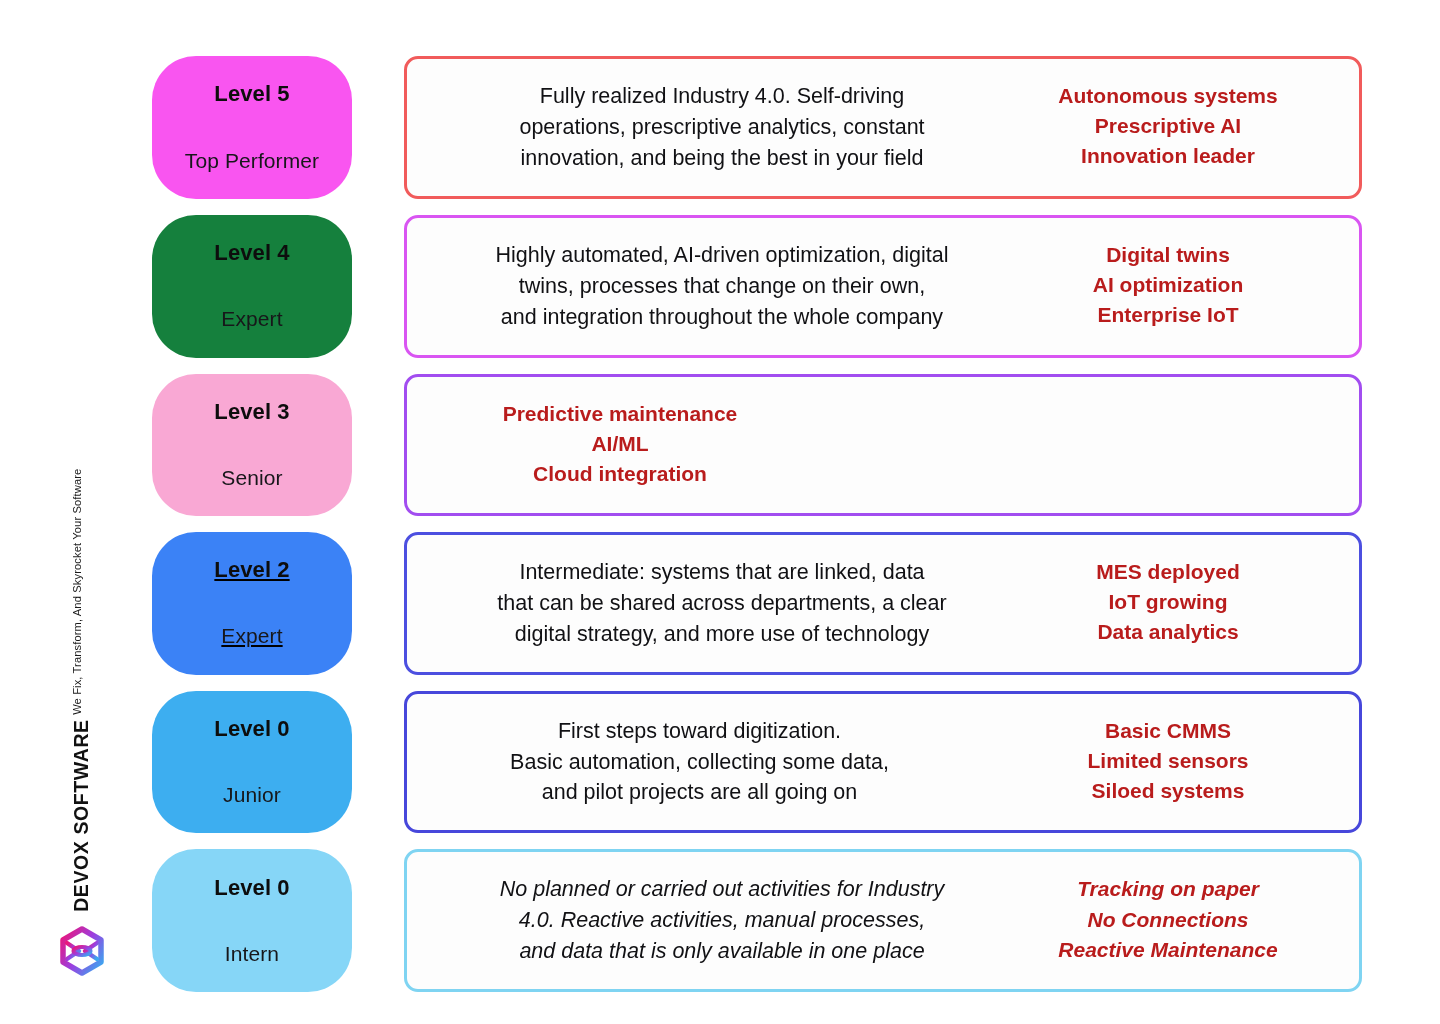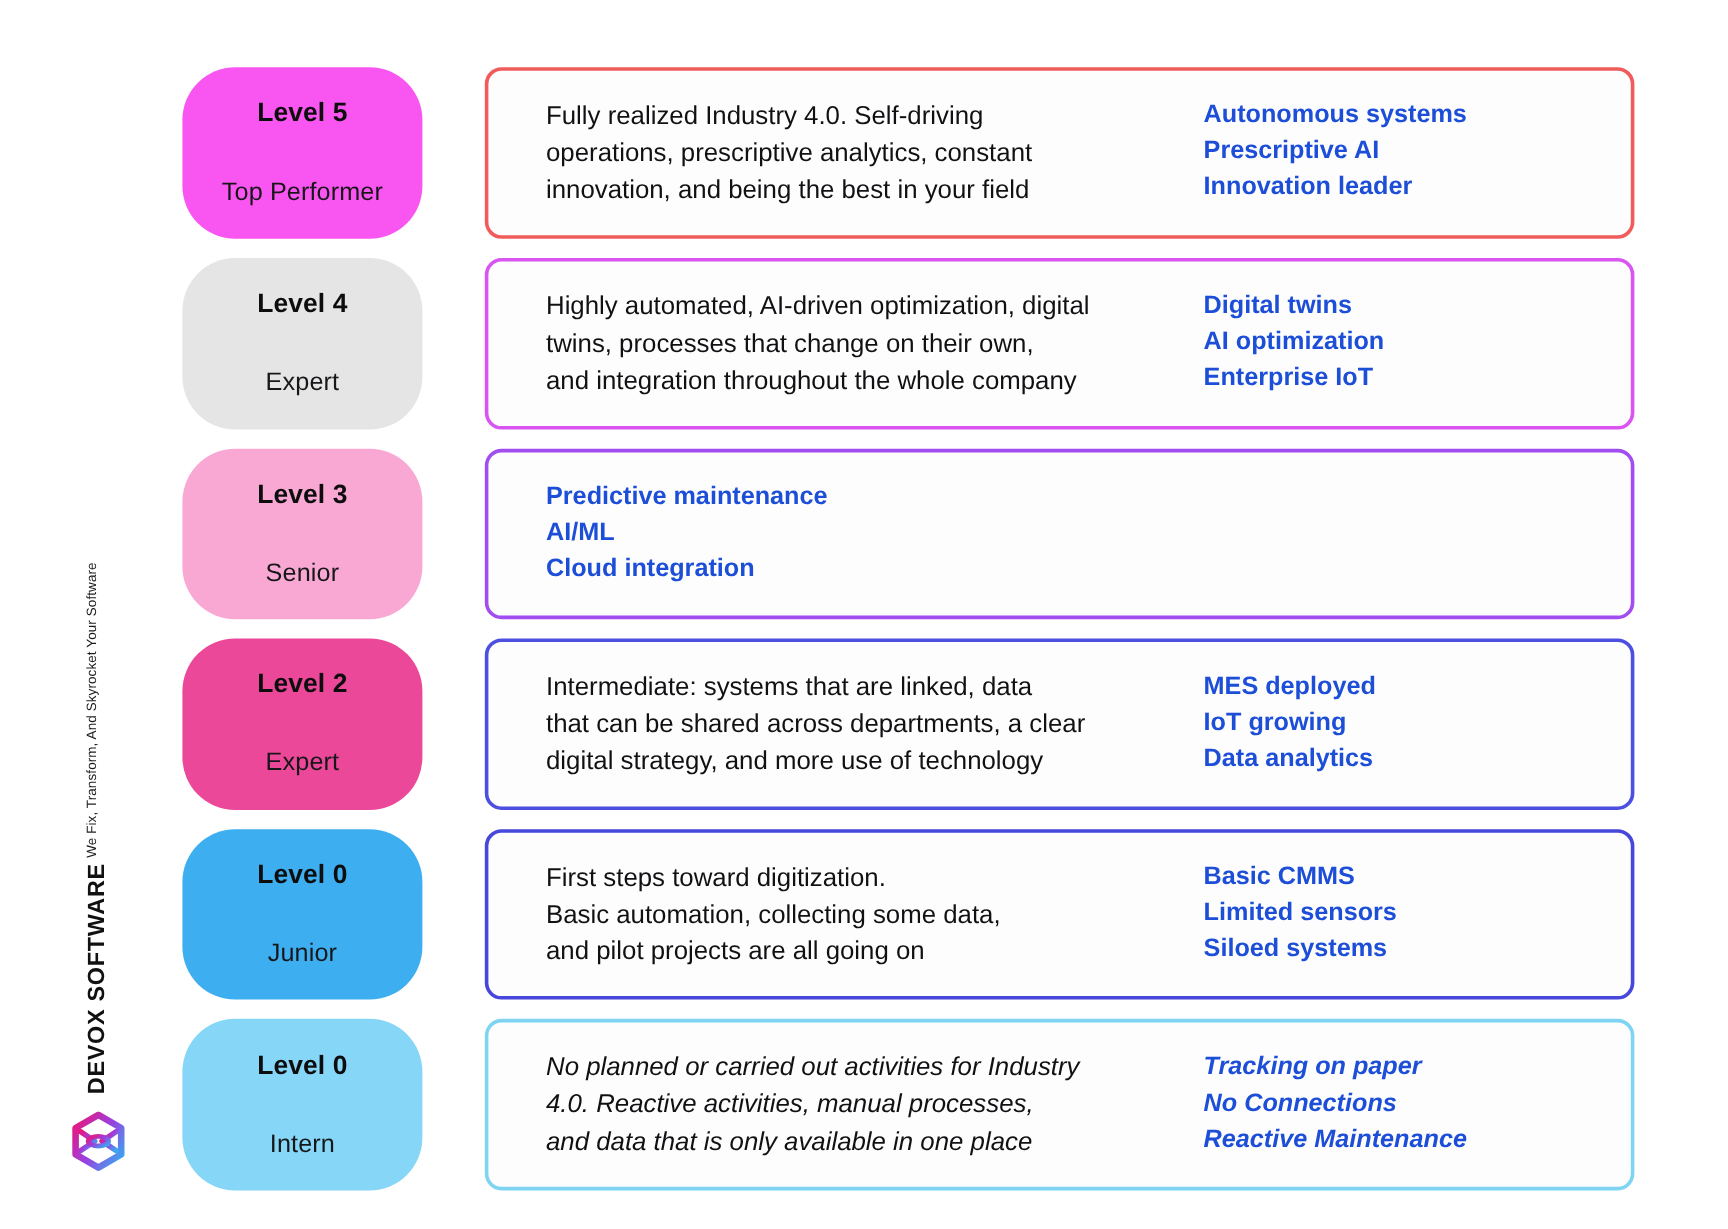--- a/index.html
+++ b/index.html
@@ -70,20 +70,21 @@
     height: 50px;
     display: block;
   }
 
   
   .rows {
     position: absolute;
     left: 152px;
     top: 56px;
     width: 1210px;
+    text-align: center;
   }
   .row {
     display: flex;
     align-items: stretch;
     margin-bottom: 16px;
   }
   .row:last-child { margin-bottom: 0; }
 
   
   .level-pill {
@@ -134,21 +135,21 @@
     font-weight: 400;
     color: #111114;
     line-height: 1.44;
     white-space: pre-line;
     padding-right: 14px;
   }
   .tags {
     flex: 0 0 330px;
     font-size: 21px;
     font-weight: 700;
-    color: #1d4ed8;
+    color: #b91c1c;
     line-height: 1.44;
     white-space: pre-line;
   }
 </style>
 </head>
 <body>
 
 <div id="infographic">
 
   <div class="brand-rail">
@@ -187,21 +188,21 @@
         <div class="desc">Fully realized Industry 4.0. Self-driving
 operations, prescriptive analytics, constant
 innovation, and being the best in your field</div>
         <div class="tags">Autonomous systems
 Prescriptive AI
 Innovation leader</div>
       </div>
     </div>
 
     <div class="row">
-      <div class="level-pill" style="background: #e5e5e5;">
+      <div class="level-pill" style="background: #15803d;">
         <div class="level-num">Level 4</div>
         <div class="level-title">Expert</div>
       </div>
       <div class="spacer"></div>
       <div class="detail-card" style="border-color: rgb(217, 85, 242);">
         <div class="desc">Highly automated, AI-driven optimization, digital
 twins, processes that change on their own,
 and integration throughout the whole company</div>
         <div class="tags">Digital twins
 AI optimization
@@ -216,21 +217,21 @@
       </div>
       <div class="spacer"></div>
       <div class="detail-card" style="border-color: rgb(162, 77, 240);">
         <div class="tags">Predictive maintenance
 AI/ML
 Cloud integration</div>
       </div>
     </div>
 
     <div class="row">
-      <div class="level-pill" style="background: #ec4899;">
+      <div class="level-pill" style="background: #3b82f6; text-decoration: underline;">
         <div class="level-num">Level 2</div>
         <div class="level-title">Expert</div>
       </div>
       <div class="spacer"></div>
       <div class="detail-card" style="border-color: rgb(76, 79, 224);">
         <div class="desc">Intermediate: systems that are linked, data
 that can be shared across departments, a clear
 digital strategy, and more use of technology</div>
         <div class="tags">MES deployed
 IoT growing

